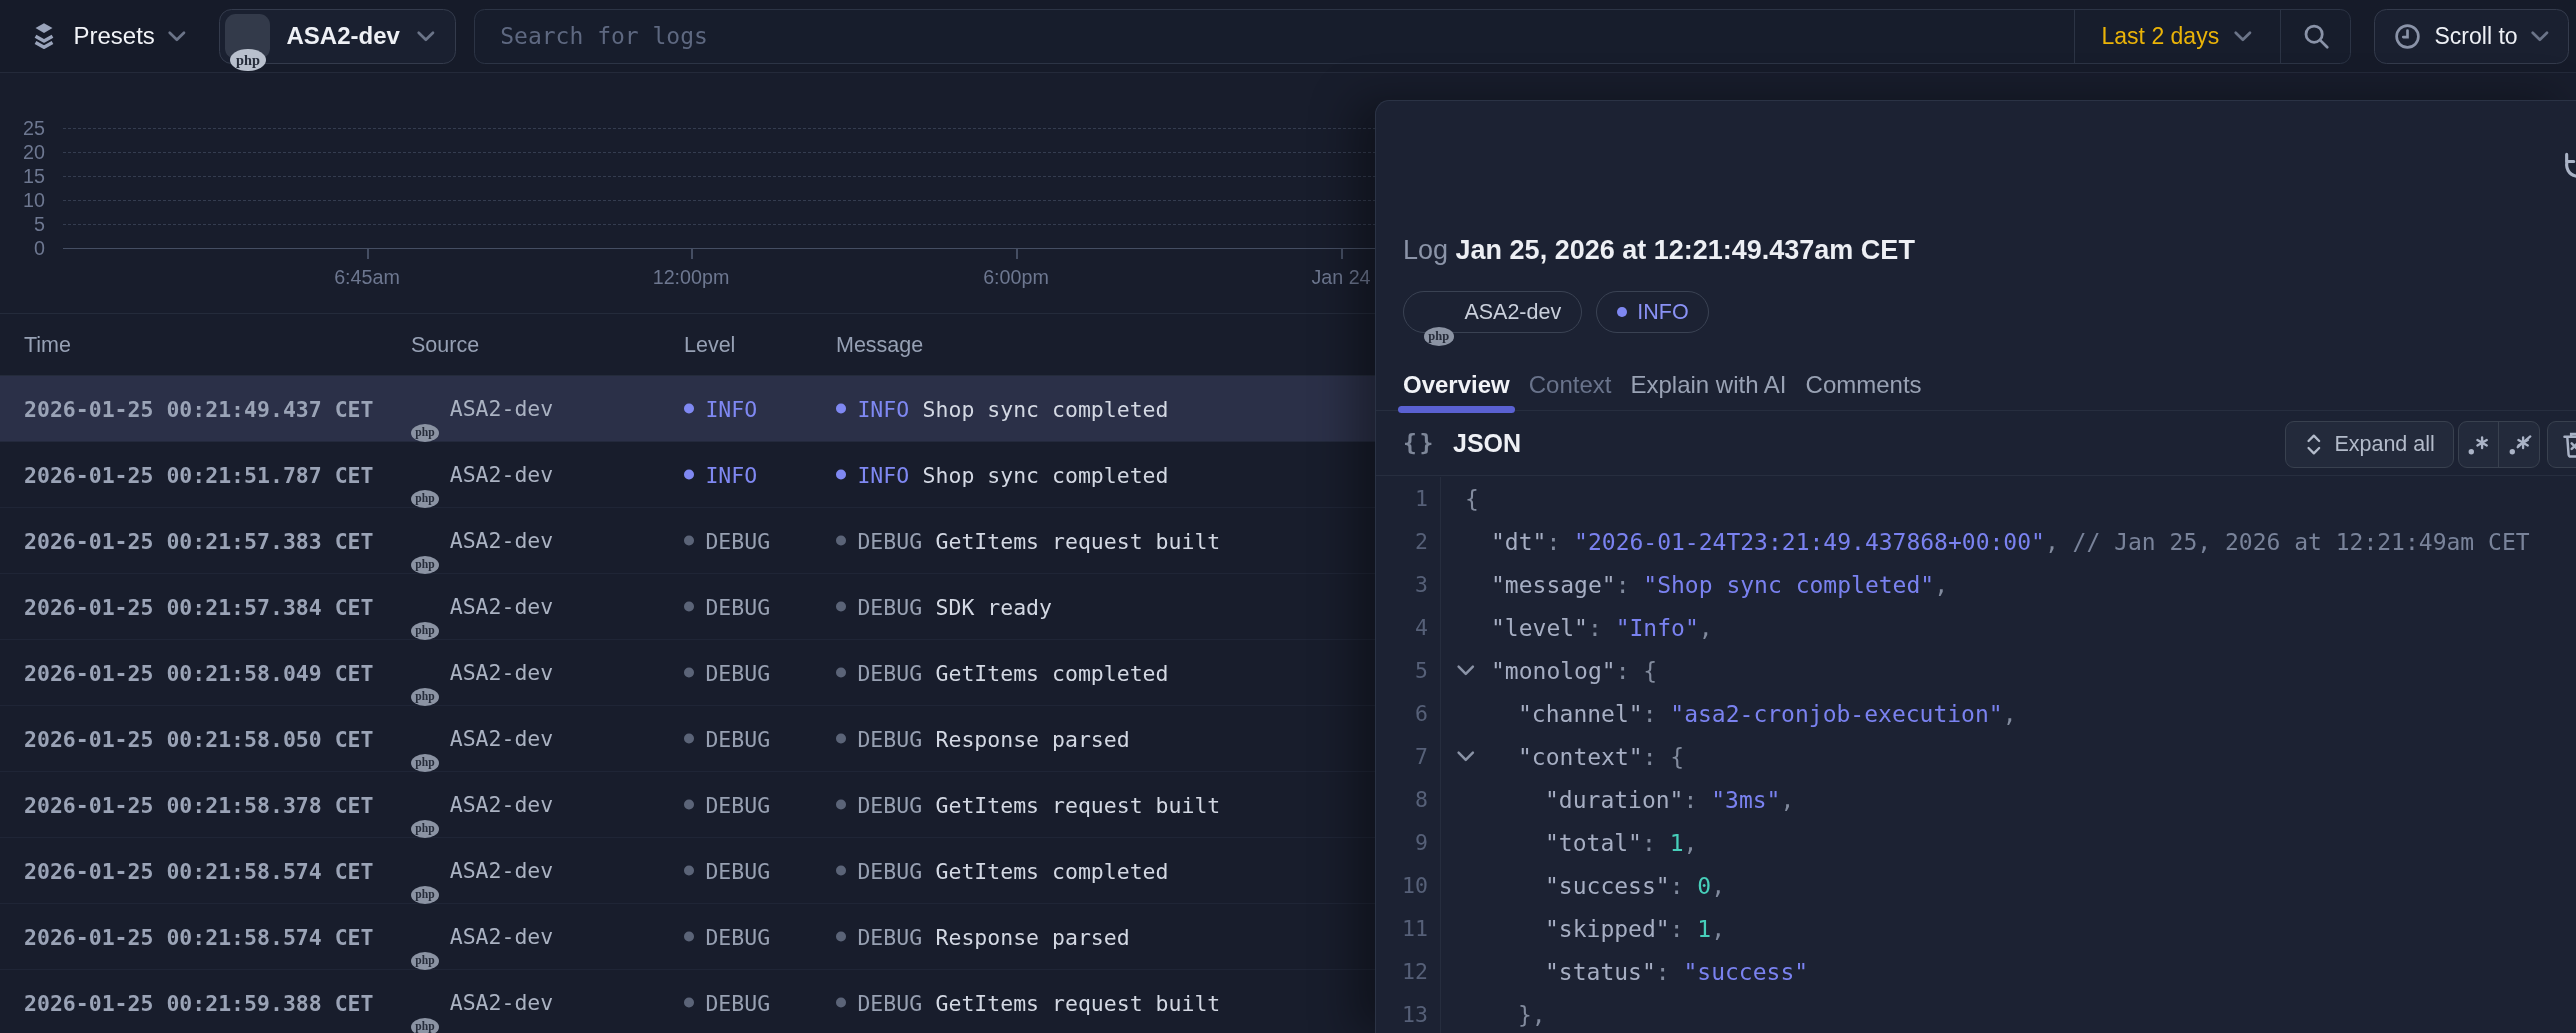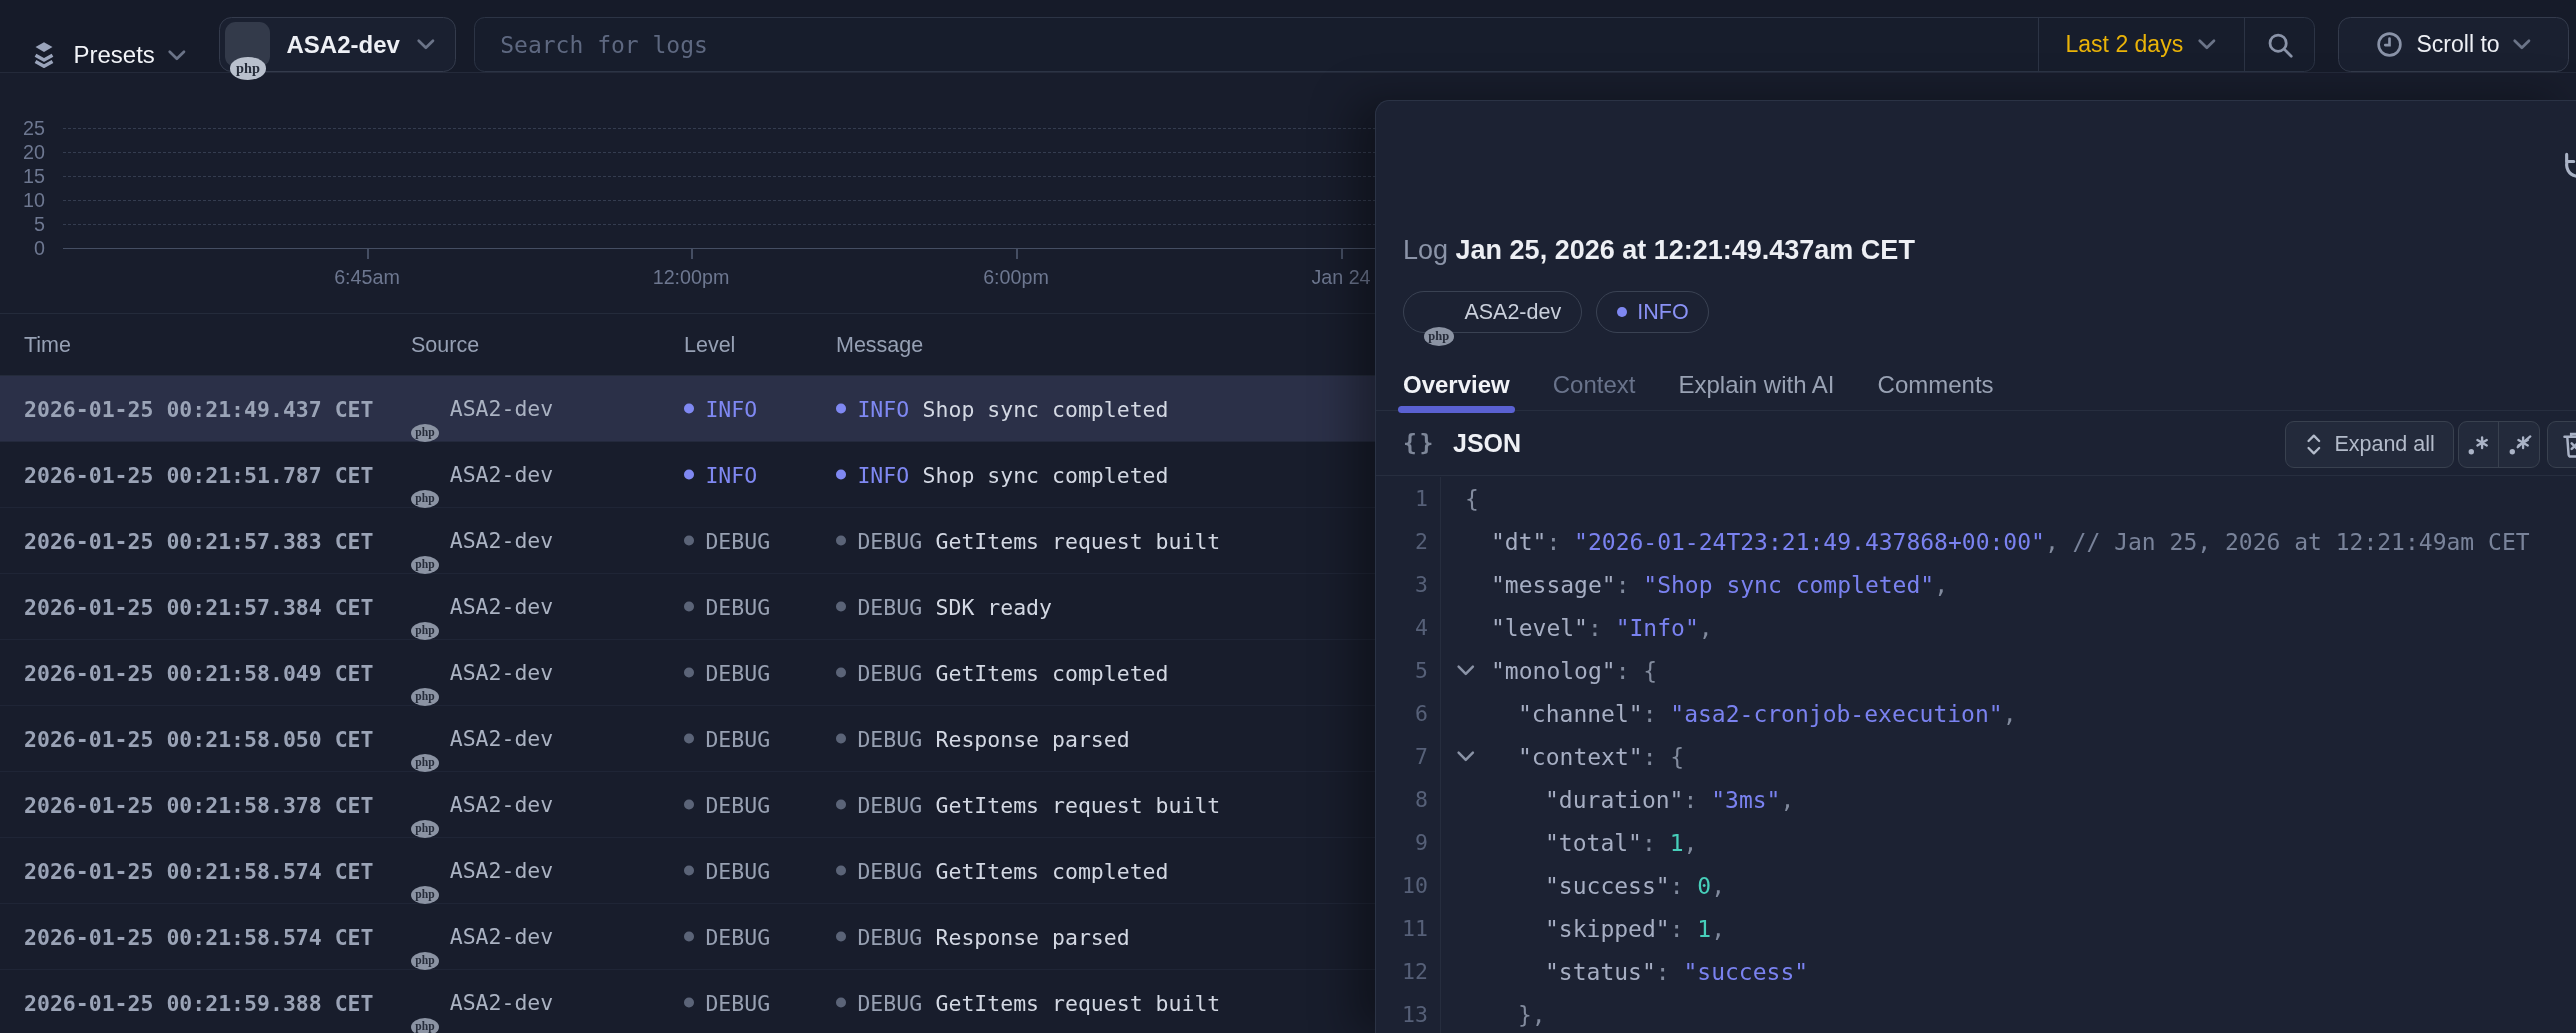--- a/index.html
+++ b/index.html
@@ -9,21 +9,21 @@
     font-family:"Liberation Sans", sans-serif;
     color:#e7eaf1;
     position:relative;
   }
   .mono { font-family:"DejaVu Sans Mono", monospace; }
 
   
   .topbar {
     position:absolute; left:0; top:0; width:2576px; height:73px;
     background:#161b29; border-bottom:0.9px solid #242a3a;
-    display:flex; align-items:flex-end; padding:0 7.2px 0 27px;
+    display:flex; align-items:center; padding:0 7.2px 0 27px;
   }
   .presets { display:flex; align-items:center; gap:12.5px; margin-right:32px; cursor:pointer; }
   .presets .lbl { font-size:24px; font-weight:500; color:#f2f4f8; }
   .chev { width:19.7px; height:12.5px; display:inline-block; }
   .chev svg { display:block; }
 
   .source-select {
     display:flex; align-items:center; gap:16px;
     height:55px; border:0.9px solid #343b4c; border-radius:12.5px;
     padding:0 19.7px 0 5.4px; margin-right:18px; background:#1a2030; cursor:pointer;
@@ -45,21 +45,21 @@
   }
   .searchbox .query { flex:1; display:flex; align-items:center; padding:0 25px; }
   .searchbox .placeholder { font-size:23px; color:#5e6880; }
   .vdiv { width:0.9px; background:#2c3445; }
   .range-ctl { display:flex; align-items:center; gap:14.3px; padding:0 27px; cursor:pointer; }
   .range-ctl .lbl { font-size:23px; color:#eab308; }
   .search-ic-cell { width:69px; display:flex; align-items:center; justify-content:center; cursor:pointer; }
 
   .scrollto-btn {
     height:55px; border:0.9px solid #343b4c; border-radius:12.5px; background:#1a2030;
-    display:flex; align-items:center; gap:12.5px; padding:0 36px; cursor:pointer;
+    display:flex; align-items:center; gap:12.5px; padding:0 18px; cursor:pointer;
   }
   .scrollto-btn .lbl { font-size:23px; color:#eef0f5; }
 
   
   .chart { position:absolute; left:0; top:85px; width:2576px; height:224px; }
   .gridline {
     position:absolute; left:63px; right:0; height:0;
     border-top:1.8px dashed rgba(96,107,133,.40);
   }
   .axisline { position:absolute; left:63px; right:0; height:0; border-top:1.8px solid #454e63; }
@@ -104,21 +104,21 @@
   .pill {
     height:42px; border:0.9px solid #3a4253; border-radius:21.5px;
     display:flex; align-items:center; gap:10.7px; padding:0 19.7px; font-size:21.5px; color:#c9cfdb;
   }
   .pill .php-oval { width:30px; height:19px; line-height:19px; font-size:12.5px; background:#8b93a3; }
   .pill.level { color:#8a92f5; }
   .pill.level .dot { background:#7f88f2; }
 
   .tabs {
     position:absolute; left:0; top:258px; width:1201px; height:52px;
-    border-bottom:0.9px solid #272e3f; display:flex; gap:43px; padding-left:27px;
+    border-bottom:0.9px solid #272e3f; display:flex; gap:19px; padding-left:27px;
   }
   .tab { font-size:24px; color:#99a2b4; display:flex; align-items:center; position:relative; cursor:pointer; }
   .tab.dim { color:#69738b; }
   .tab.active { color:#f1f3f7; font-weight:600; }
   .tab.active::after {
     content:""; position:absolute; left:-5.4px; right:-5.4px; bottom:-2.7px; height:6.3px;
     background:#5a61d2; border-radius:3.6px;
   }
 
   .json-head { position:absolute; left:0; top:309px; width:1201px; height:66px; border-bottom:0.9px solid #272e3f; }

